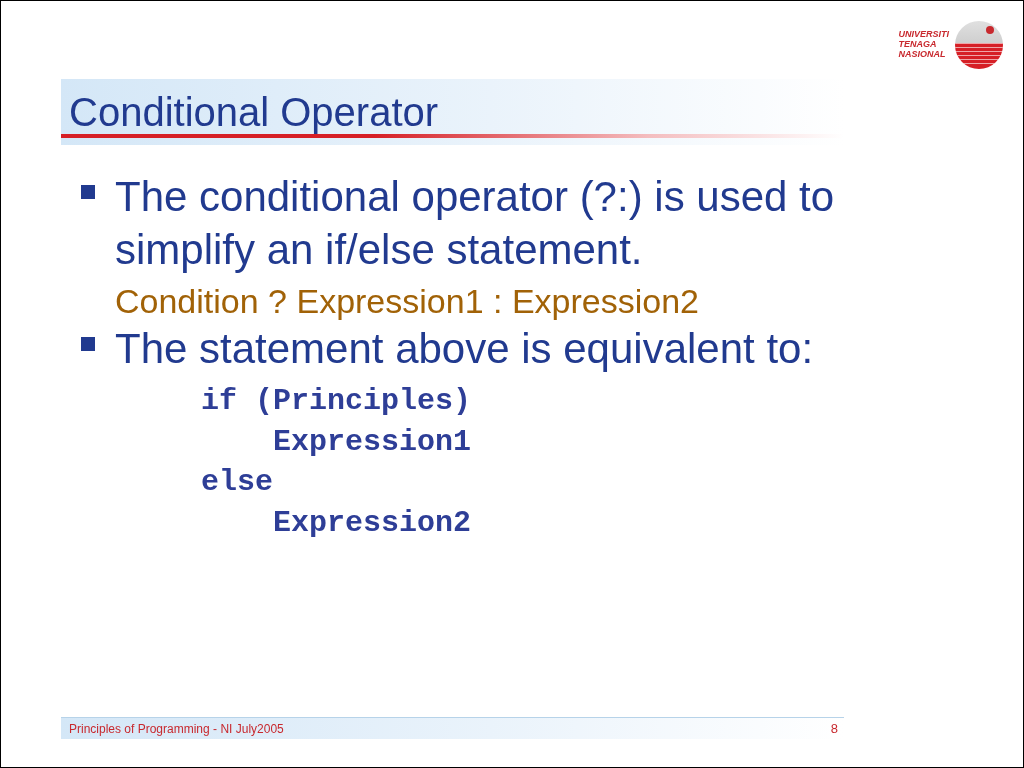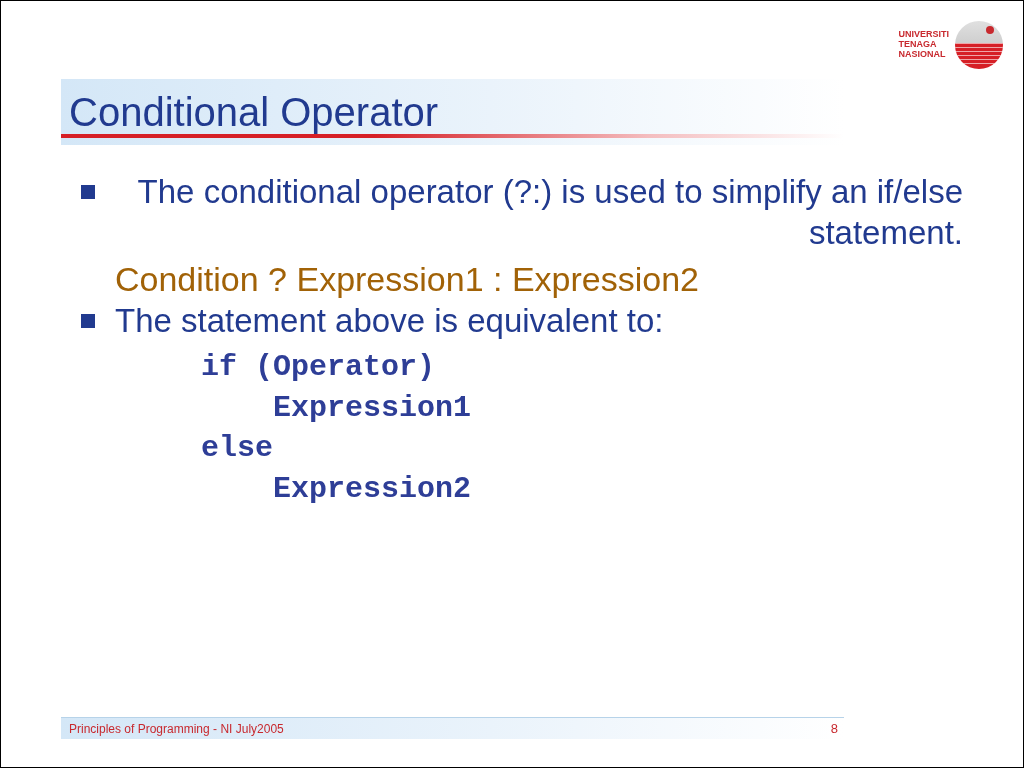--- a/index.html
+++ b/index.html
@@ -15,20 +15,21 @@
     position: absolute;
     top: 20px;
     right: 20px;
     display: flex;
     align-items: center;
     gap: 6px;
   }
   .logo-text {
     font-size: 9px;
     font-weight: bold;
+    font-style: italic;
     color: #c8292e;
     line-height: 1.1;
     text-align: left;
   }
   .logo-circle {
     width: 48px;
     height: 48px;
     border-radius: 50%;
     background: linear-gradient(180deg, #e0e0e0 0%, #cfcfcf 45%, #d61f26 45%, #d61f26 100%);
     position: relative;
@@ -91,24 +92,23 @@
   }
   .bullet-sq {
     width: 14px;
     height: 14px;
     background: #213a8f;
     margin-top: 14px;
     margin-right: 20px;
     flex-shrink: 0;
   }
   .bullet-text {
-    font-size: 33px;
+    font-size: 42px;
     line-height: 1.25;
     color: #213a8f;
-    text-align: right;
   }
   .sub-text {
     font-size: 34px;
     line-height: 1.25;
     color: #a16207;
     margin-left: 34px;
   }
   .code-block {
     margin-left: 120px;
     margin-top: 6px;
@@ -171,21 +171,21 @@
   </div>
 
   <div class="sub-text">Condition ? Expression1 : Expression2</div>
 
   <div class="bullet-item">
     <div class="bullet-sq"></div>
     <div class="bullet-text">The statement above is equivalent to:</div>
   </div>
 
   <div class="code-block">
-    <div class="code-line">if (Operator)</div>
+    <div class="code-line">if (Principles)</div>
     <div class="code-line">    Expression1</div>
     <div class="code-line">else</div>
     <div class="code-line">    Expression2</div>
   </div>
 
 </div>
 
 <div class="footer-bar">
   <span class="footer-left">Principles of Programming - NI July2005</span>
   <span class="footer-right">8</span>

